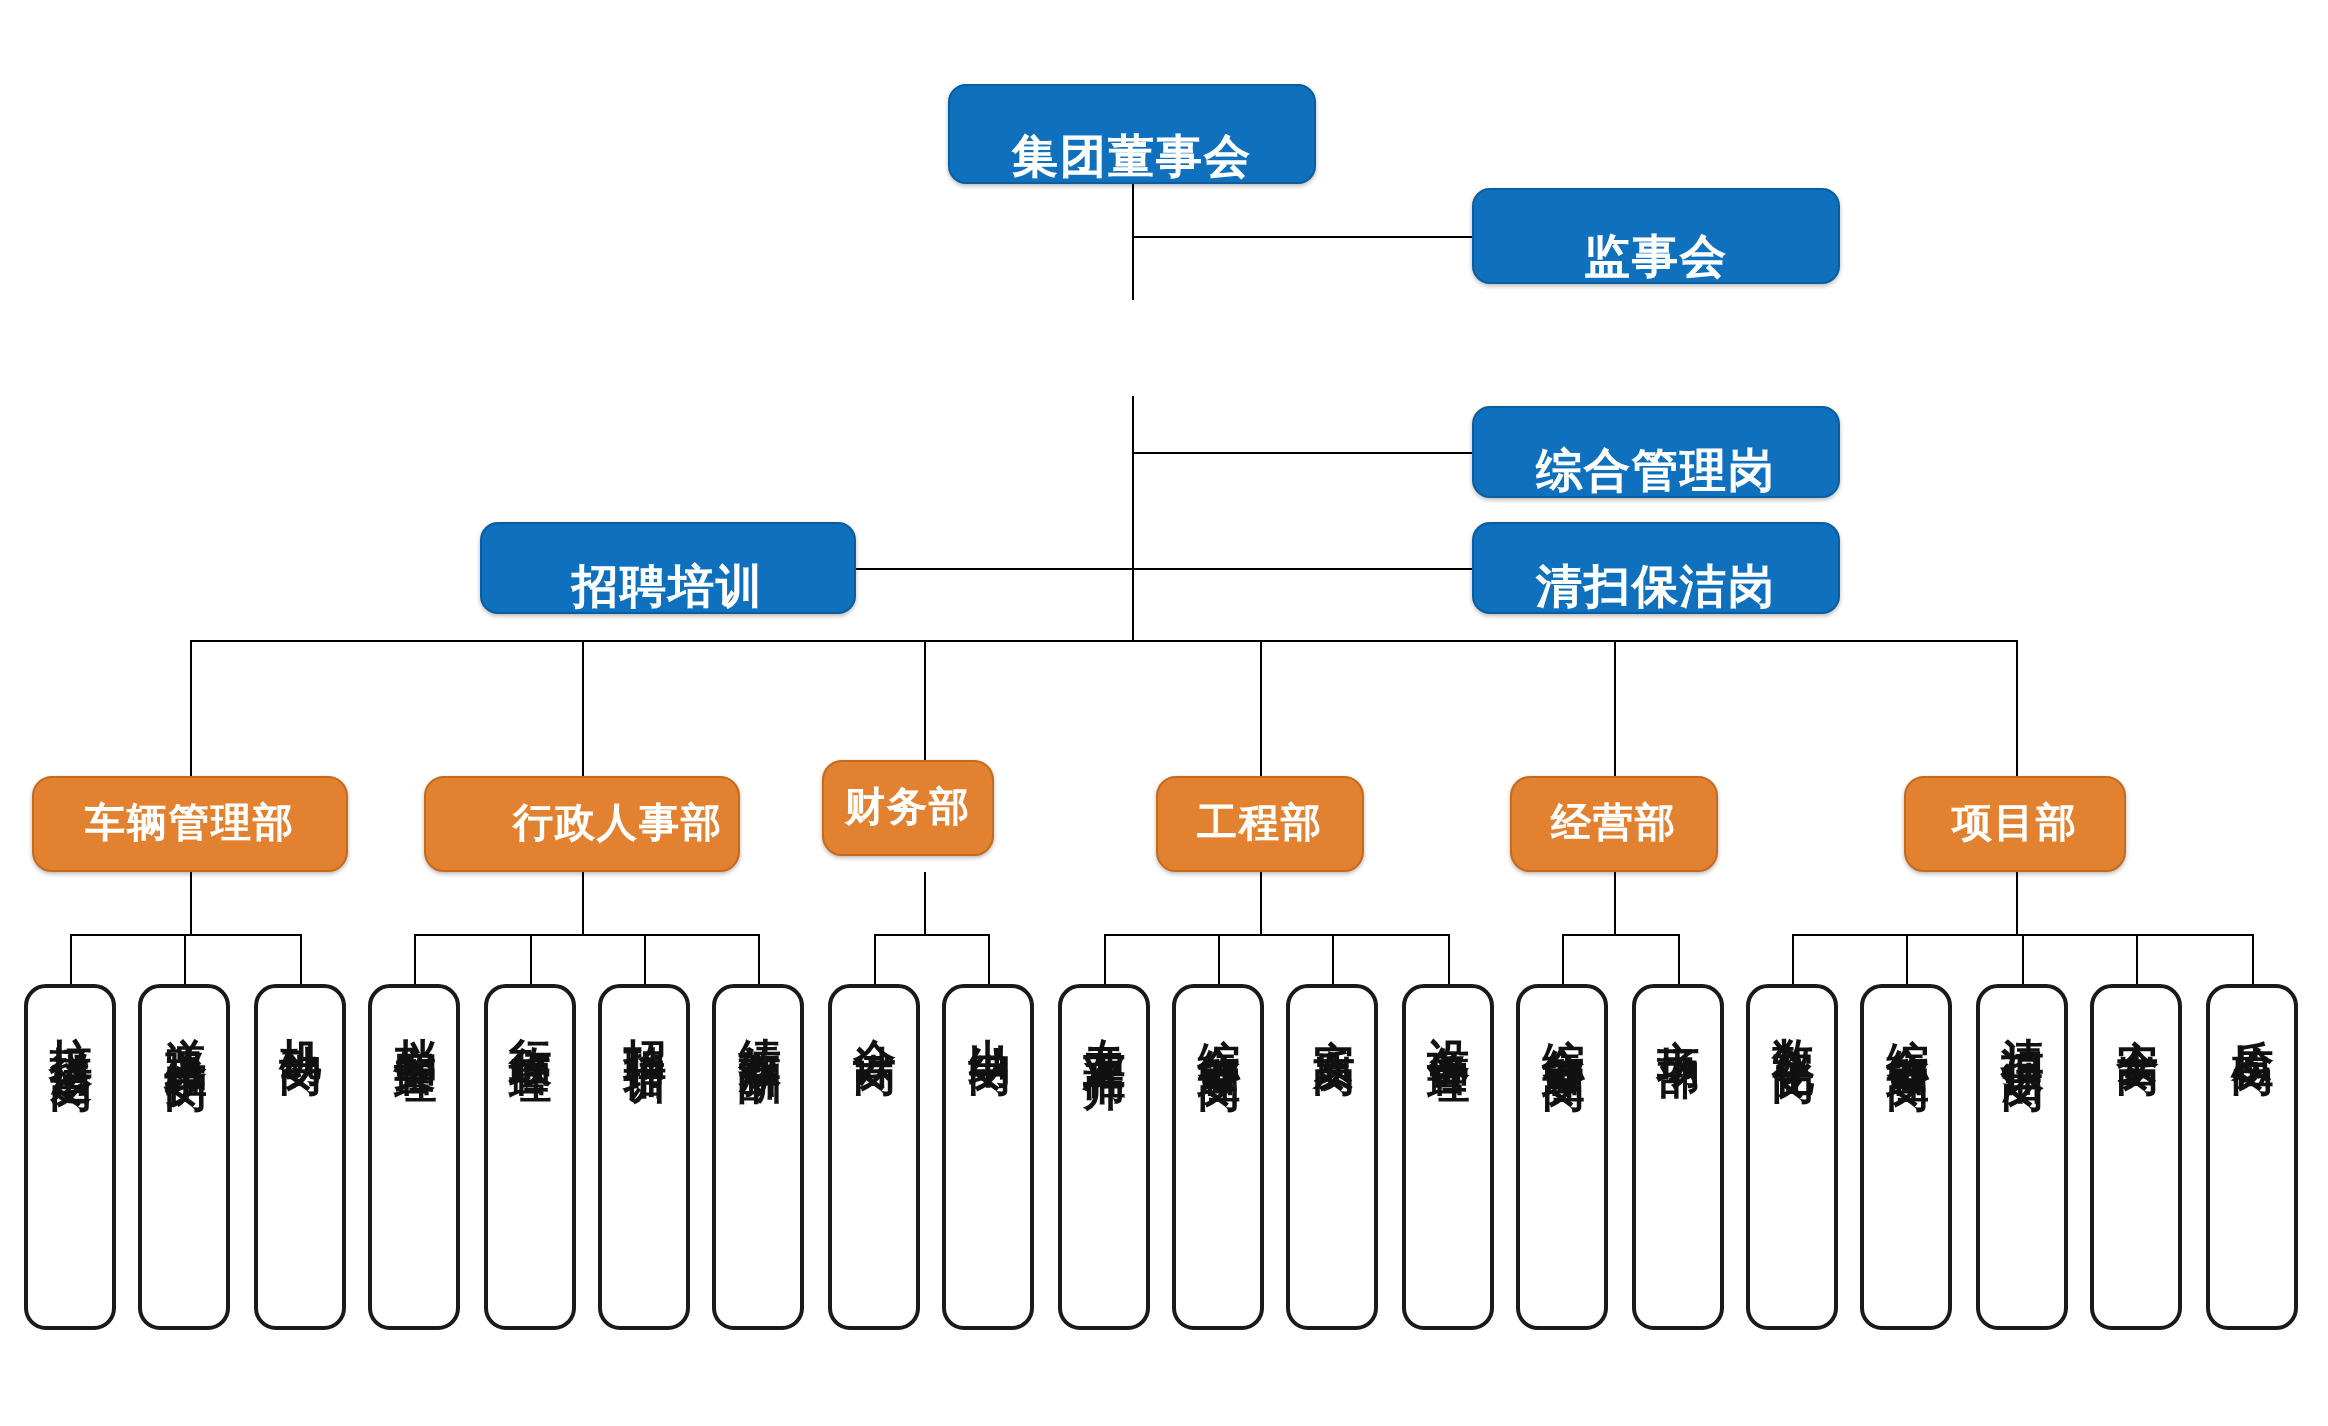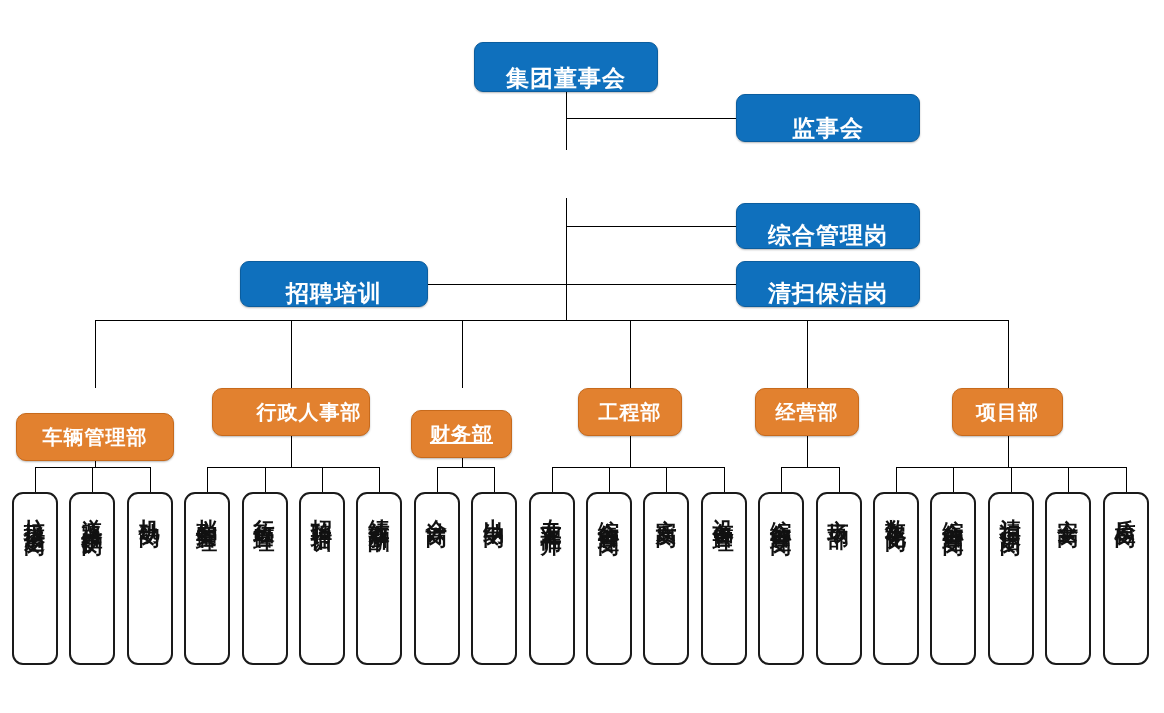--- a/index.html
+++ b/index.html
@@ -147,21 +147,21 @@
 
   <div class="node blue" style="left:736px;top:261px;width:184px;height:46px;">
     <span>清扫保洁岗</span>
   </div>
 
   <div class="node blue" style="left:240px;top:261px;width:188px;height:46px;">
     <span>招聘培训</span>
   </div>
 
   <div id="dept-layer">
-      <div class="node orange" style="left: 16px; top: 388px; width: 158px; height: 48px; margin-top: 25px;">
+      <div class="node orange" style="left: 16px; top: 388px; width: 158px; height: 48px;">
         <span>车辆管理部</span>
       </div>
       <div class="leaf" style="left: 12px; top: 492px; width: 46px; height: 173px;">
         <span>垃圾清运岗</span>
       </div>
       <div class="leaf" style="left: 69.4px; top: 492px; width: 46px; height: 173px;">
         <span>道路维护岗</span>
       </div>
       <div class="leaf" style="left: 126.8px; top: 492px; width: 46px; height: 173px;">
         <span>机动岗</span>
@@ -174,21 +174,21 @@
       </div>
       <div class="leaf" style="left: 241.6px; top: 492px; width: 46px; height: 173px;">
         <span>行政管理</span>
       </div>
       <div class="leaf" style="left: 299px; top: 492px; width: 46px; height: 173px;">
         <span>招聘培训</span>
       </div>
       <div class="leaf" style="left: 356.4px; top: 492px; width: 46px; height: 173px;">
         <span>绩效薪酬</span>
       </div>
-      <div class="node orange" style="left: 411px; top: 410px; width: 101px; height: 48px; text-decoration: underline;">
+      <div class="node orange" style="left: 411px; top: 380px; width: 86px; height: 48px;">
         <span>财务部</span>
       </div>
       <div class="leaf" style="left: 413.8px; top: 492px; width: 46px; height: 173px;">
         <span>会计岗</span>
       </div>
       <div class="leaf" style="left: 471.2px; top: 492px; width: 46px; height: 173px;">
         <span>出纳岗</span>
       </div>
       <div class="node orange" style="left: 578px; top: 388px; width: 104px; height: 48px;">
         <span>工程部</span>

